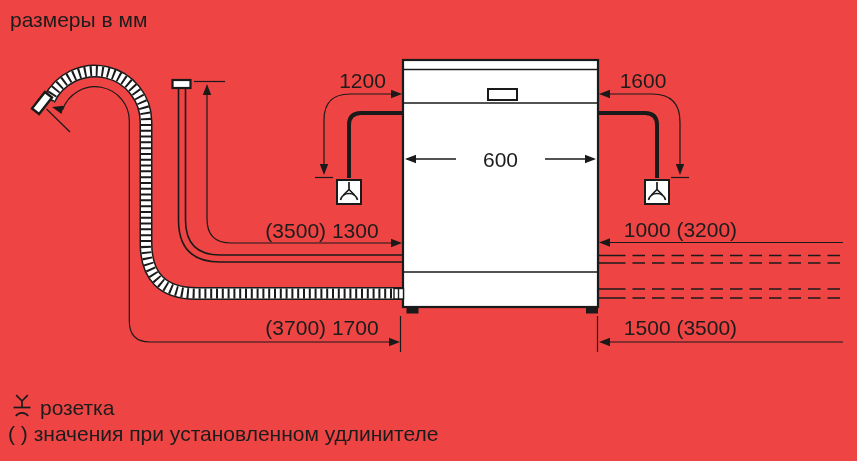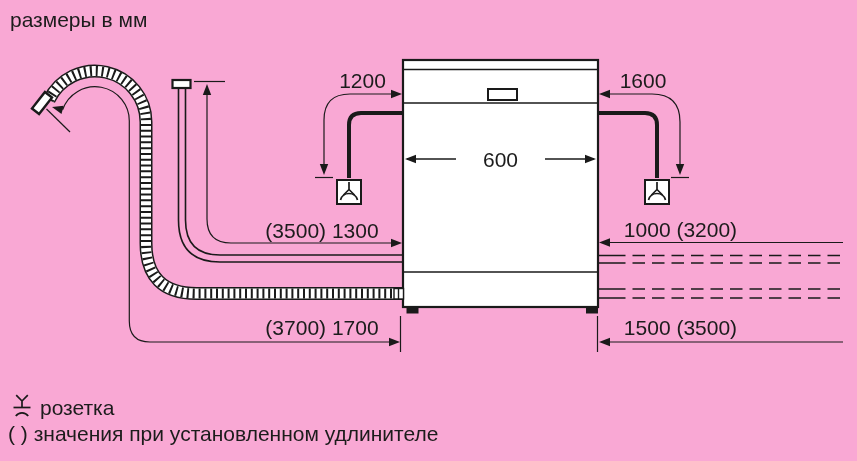--- a/index.html
+++ b/index.html
@@ -1,19 +1,19 @@
 <!DOCTYPE html>
 <html><head>
 <meta charset="utf-8">
 <style>
   html,body{margin:0;padding:0;background:#ffffff;}
   .screen{
     position:relative;
     width:857px;height:461px;
-    background:#f9a8d4;
+    background:#ef4444;
     font-family:"Liberation Sans", sans-serif;
     overflow:hidden;
   }
   svg{position:absolute;left:0;top:0;}
   svg text{
     font-family:"Liberation Sans", sans-serif;
     font-size:21px;
     fill:#1c1c1c;
   }
 </style>

